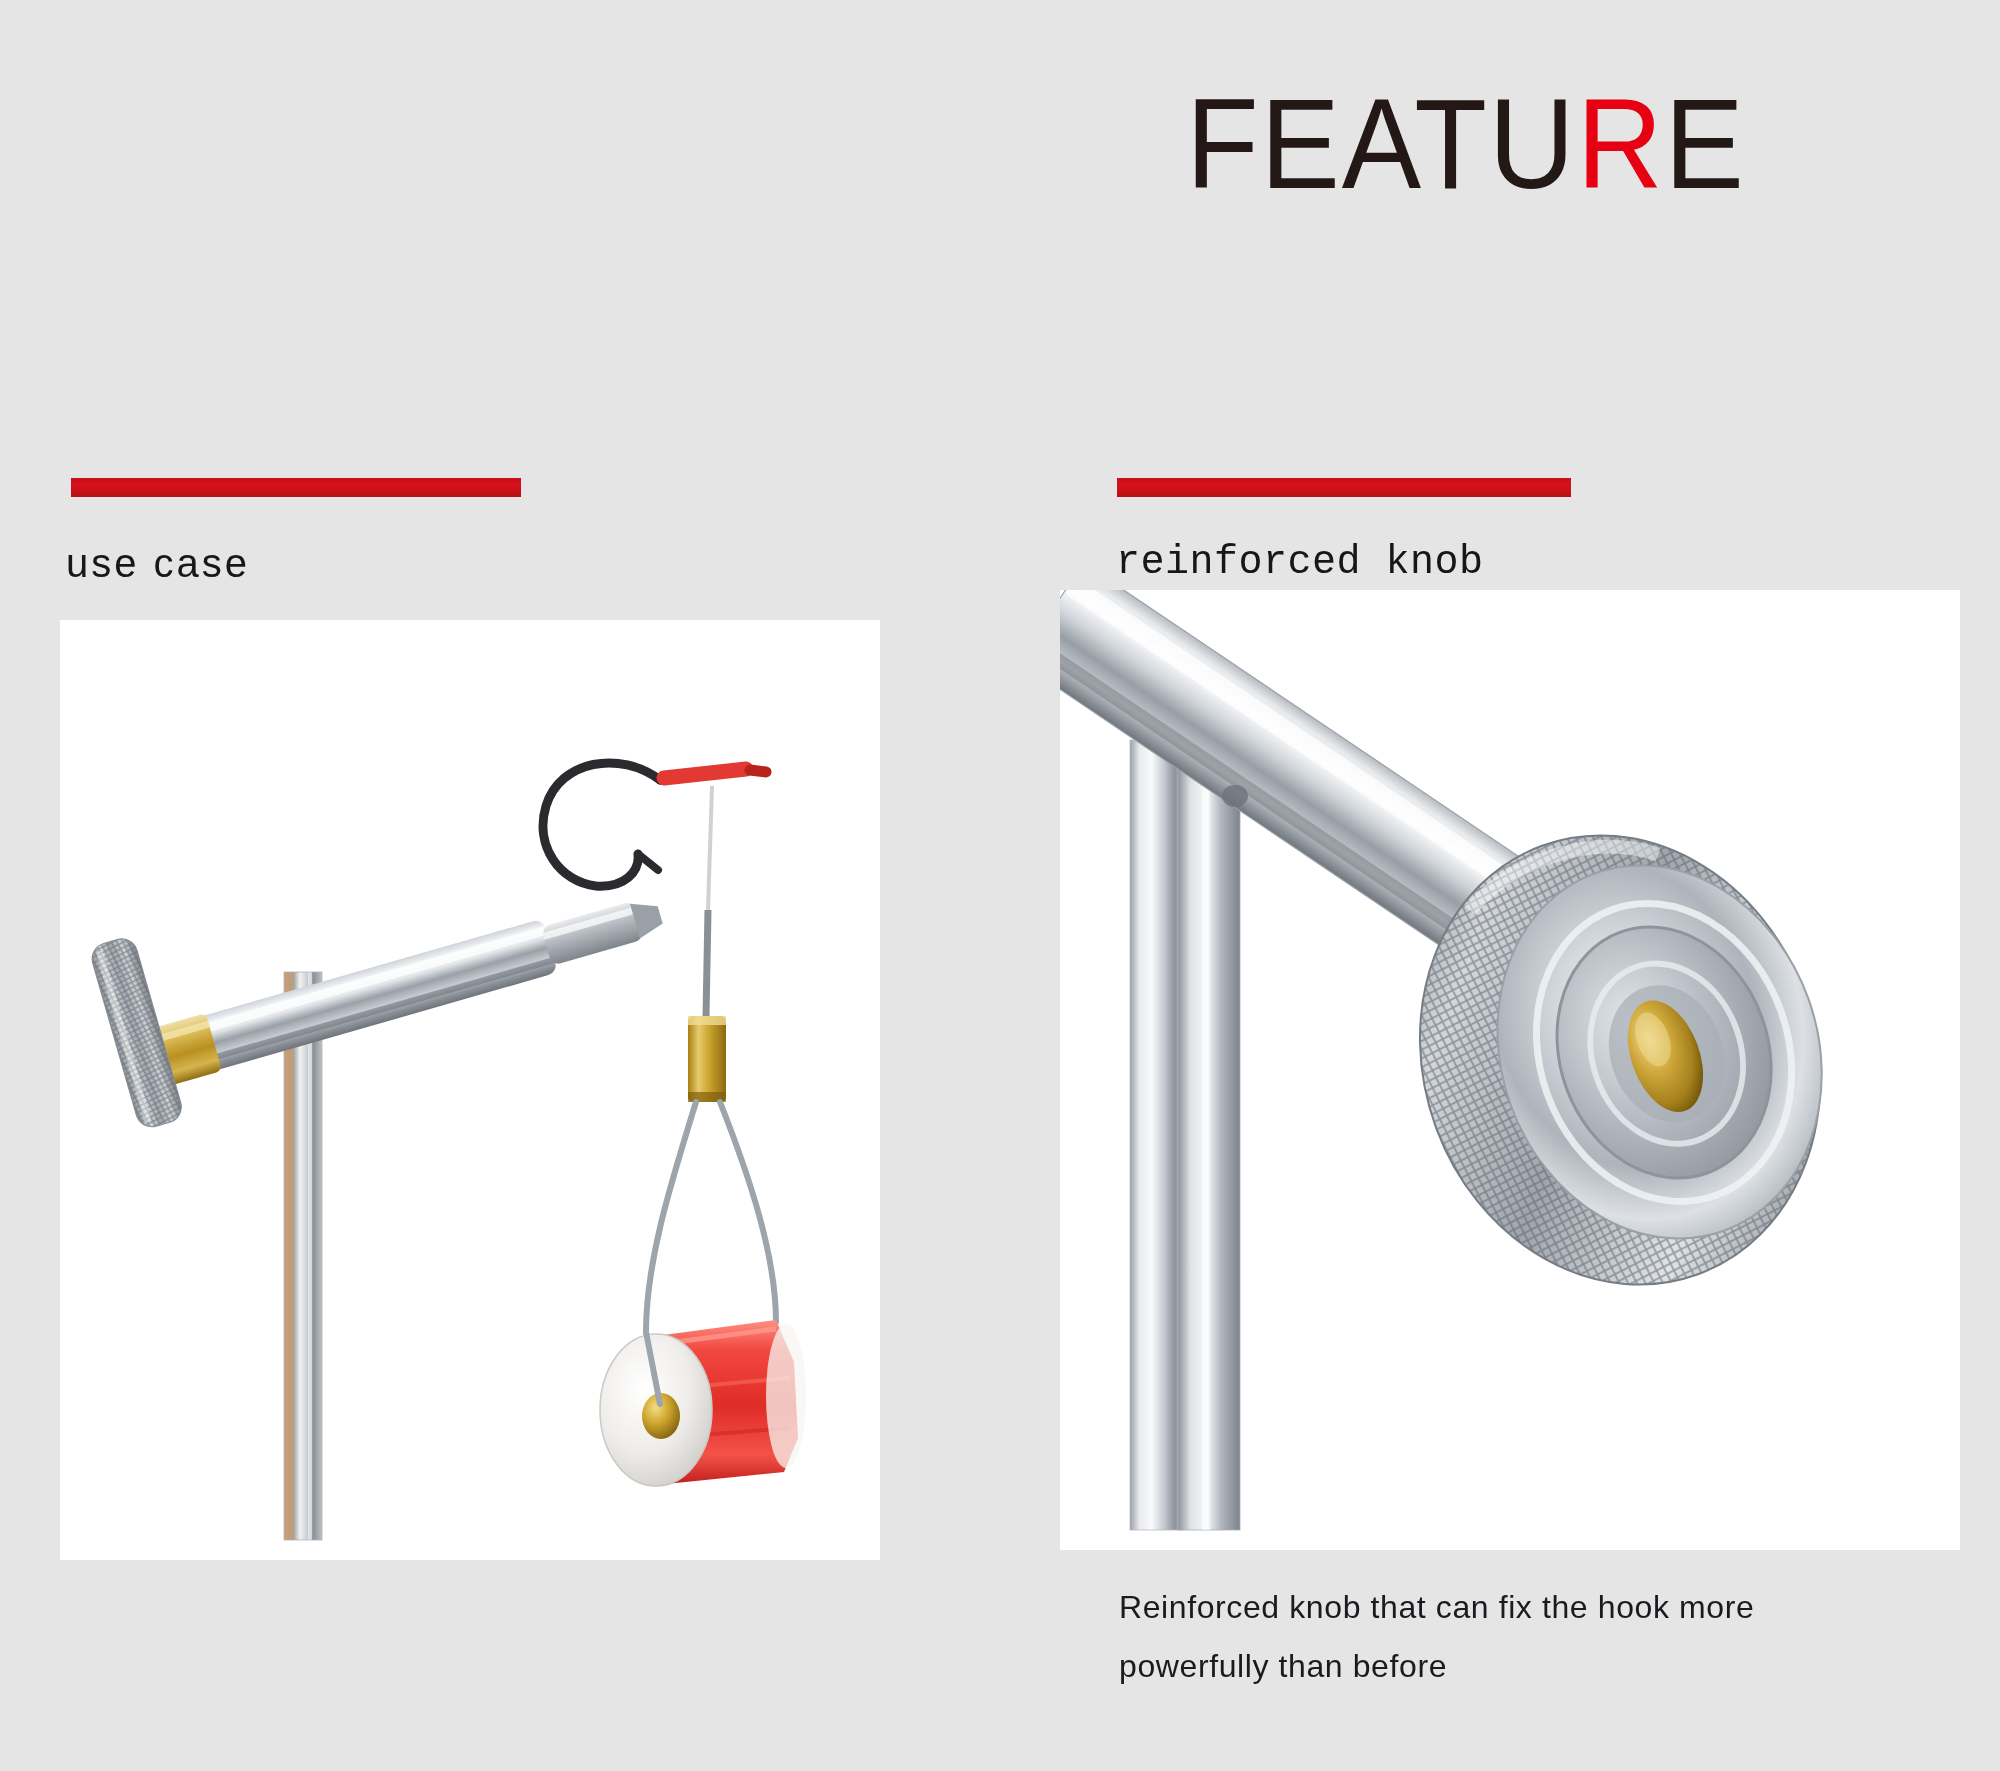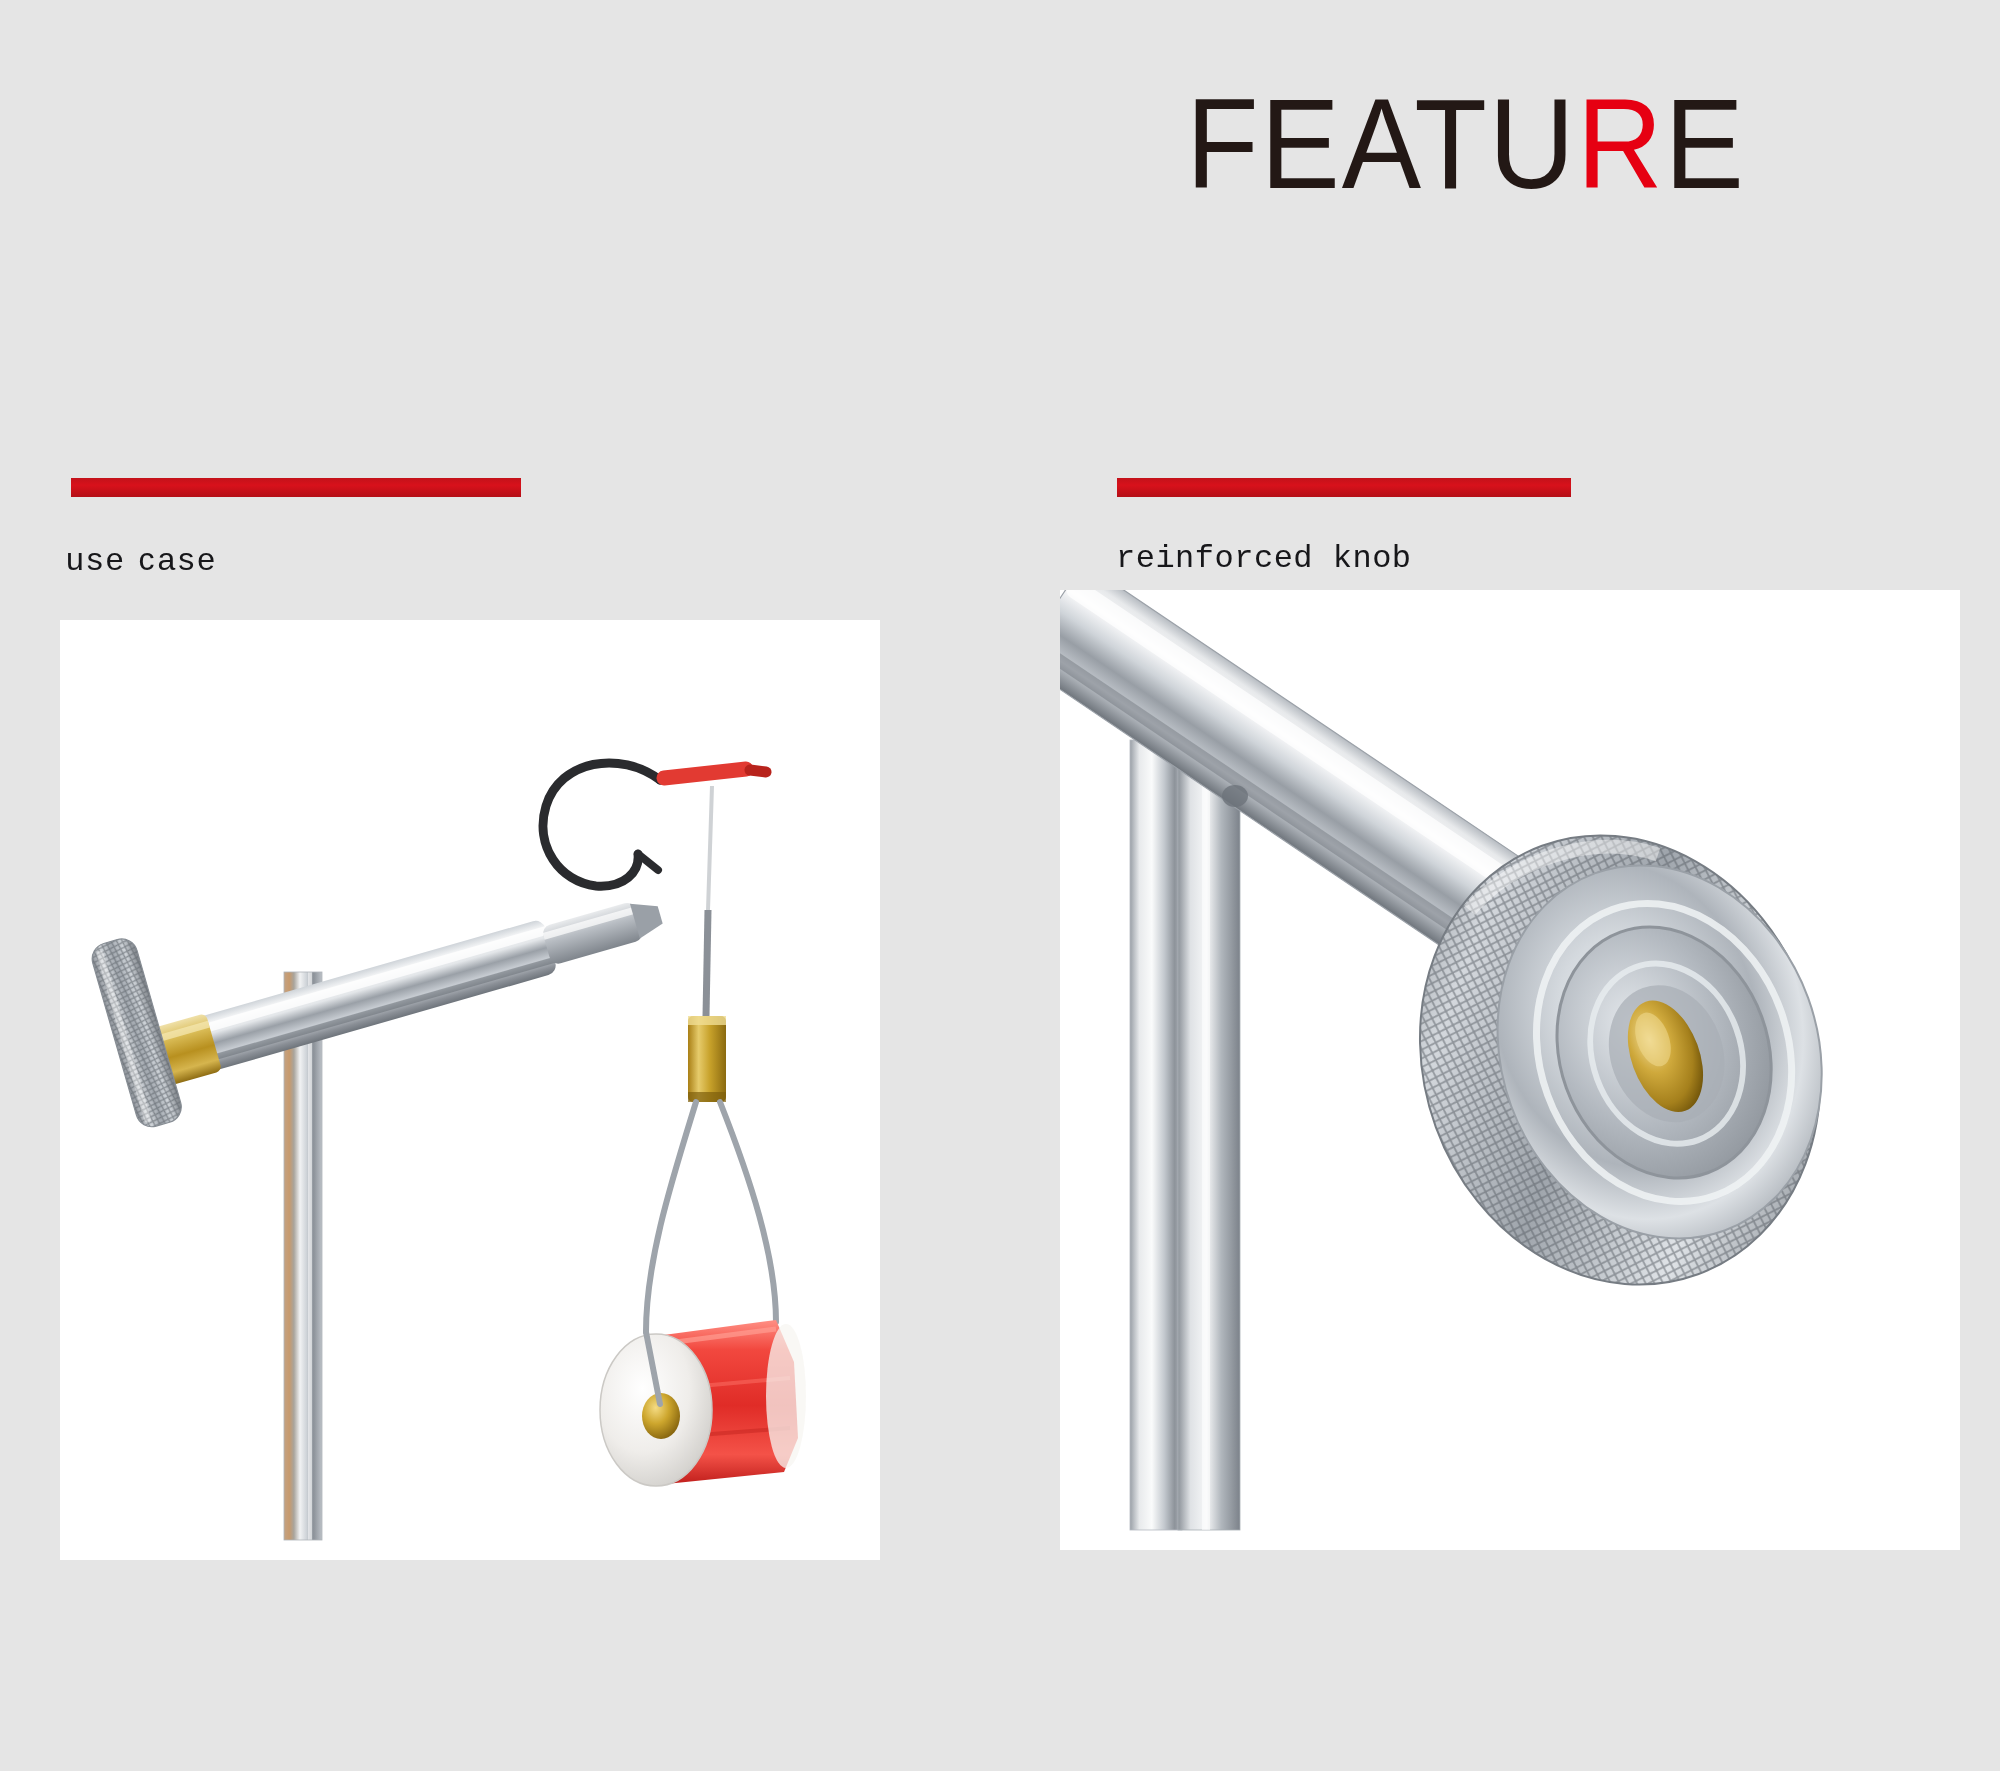--- a/index.html
+++ b/index.html
@@ -40,21 +40,21 @@
     position: absolute;
     height: 19px;
     background: linear-gradient(180deg,#c3121a 0%,#d8111b 38%,#b40f16 100%);
   }
   .rule-bar.left  { left: 71px;   top: 478px; width: 450px; }
   .rule-bar.right { left: 1117px; top: 478px; width: 454px; }
 
   .section-label {
     position: absolute;
     font-family: "Liberation Sans", sans-serif;
-    font-size: 32px;
+    font-size: 40px;
     line-height: 1;
     color: #17171a;
     white-space: nowrap;
   }
   .section-label.left  { left: 66px;   top: 543px; letter-spacing: 3px; }
   .section-label.right { left: 1116px; top: 543px; letter-spacing: 0.5px; font-family: Liberation Mono, monospace; }
 
   
   .caption {
     position: absolute;
@@ -325,14 +325,18 @@
         <ellipse cx="606" cy="480" rx="56" ry="70" fill="#a8aeb5" opacity="0.7"></ellipse>
 
         <ellipse cx="604" cy="482" rx="34" ry="58" fill="url(#brassCore)"></ellipse>
         <ellipse cx="598" cy="462" rx="16" ry="28" fill="#f0da90" opacity="0.55"></ellipse>
 
         <path d="M470 278 C530 244, 614 248, 666 290" stroke="#ffffff" stroke-width="14" opacity="0.45" fill="none"></path>
       </g>
     </svg>
   </div>
 
+  <div class="caption">
+    <span class="caption-line">Reinforced knob that can fix the hook more</span>
+    <span class="caption-line">powerfully than before</span>
+  </div>
 
 </div>
 
 </body></html>

